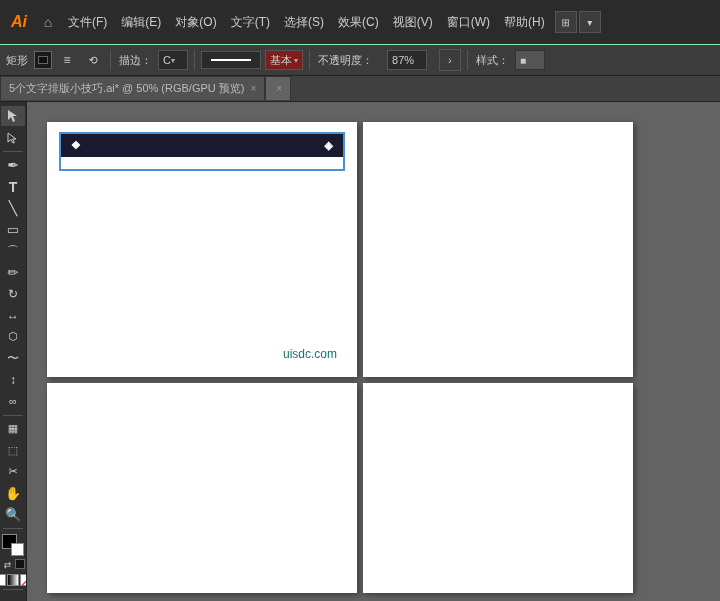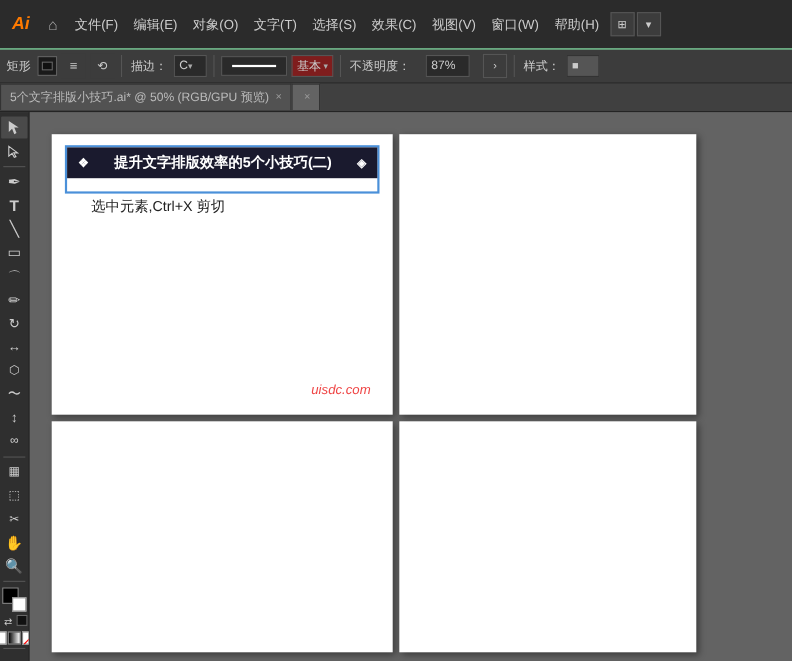--- a/index.html
+++ b/index.html
@@ -307,23 +307,22 @@
       margin-left: 24px;
       line-height: 1.8;
       font-family: 'Microsoft YaHei', 'SimHei', sans-serif;
     }
 
     .artboard-watermark {
       position: absolute;
       bottom: 16px;
       right: 20px;
       font-size: 12px;
-      color: #ef4444;
+      color: #0f766e;
       font-family: Arial, sans-serif;
-      font-style: italic;
     }
 
     
     .artboard-label {
       position: absolute;
       top: -18px;
       left: 0;
       font-size: 10px;
       color: #ddd;
       font-family: Arial, sans-serif;
@@ -458,26 +457,24 @@
   <div id="canvas-area">
     <div class="artboard-grid">
 
       <div class="artboard artboard-1">
         <div class="artboard-label"></div>
         <div class="artboard-1-content">
           
           <div style="border: 2px solid #4a90d9; display:inline-block; width:100%;">
             <div class="title-banner">
               <span style="font-size:11px; margin-right:4px;">❖</span>
-              <span style="flex:1; text-align:center;">提升文字排版效率的5个小技巧(二)</span>
               <span style="font-size:11px; margin-left:4px;">◈</span>
             </div>
           </div>
           <div class="artboard-body-text">
-            <div>选中元素,Ctrl+X 剪切</div>
           </div>
         </div>
         <div class="artboard-watermark">uisdc.com</div>
       </div>
 
       <div class="artboard"></div>
 
       <div class="artboard"></div>
 
       <div class="artboard"></div>

